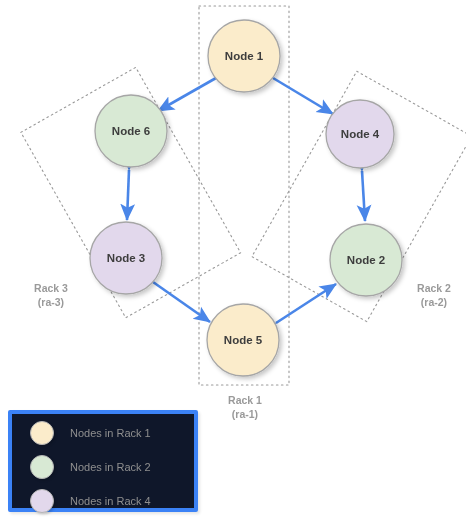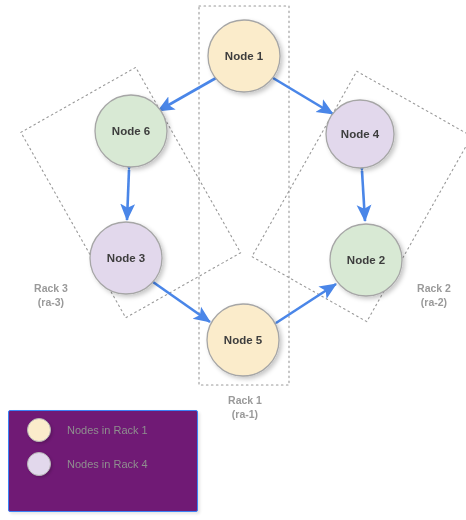--- a/index.html
+++ b/index.html
@@ -27,22 +27,22 @@
     font-size:10.5px;
     font-weight:bold;
     fill:#9a9a9a;
     text-anchor:middle;
     dominant-baseline:central;
   }
   .legend-box{
     position:absolute;
     left:8px;top:410px;
     width:190px;height:102px;
-    background:#701a75;
-    border:1px solid #3b82f6;
+    background:#0f172a;
+    border:4px solid #3b82f6;
     border-radius:2px;
     box-shadow:2px 2px 3px rgba(0,0,0,0.10);
     box-sizing:border-box;
   }
   .legend-row{
     display:flex;align-items:center;
     height:30px;
     margin-left:18px;
     margin-top:4px;
   }
@@ -144,18 +144,22 @@
       </g>
     </g>
   </svg>
 
   <div class="legend-box">
     <div class="legend-row">
       <span class="legend-swatch" style="background:#fbeccb;"></span>
       <span class="legend-text">Nodes in Rack 1</span>
     </div>
     <div class="legend-row">
+      <span class="legend-swatch" style="background:#d8e9d4;"></span>
+      <span class="legend-text">Nodes in Rack 2</span>
+    </div>
+    <div class="legend-row">
       <span class="legend-swatch" style="background:#e2d8ec;"></span>
       <span class="legend-text">Nodes in Rack 4</span>
     </div>
   </div>
 
 </div>
 
 </body></html>

